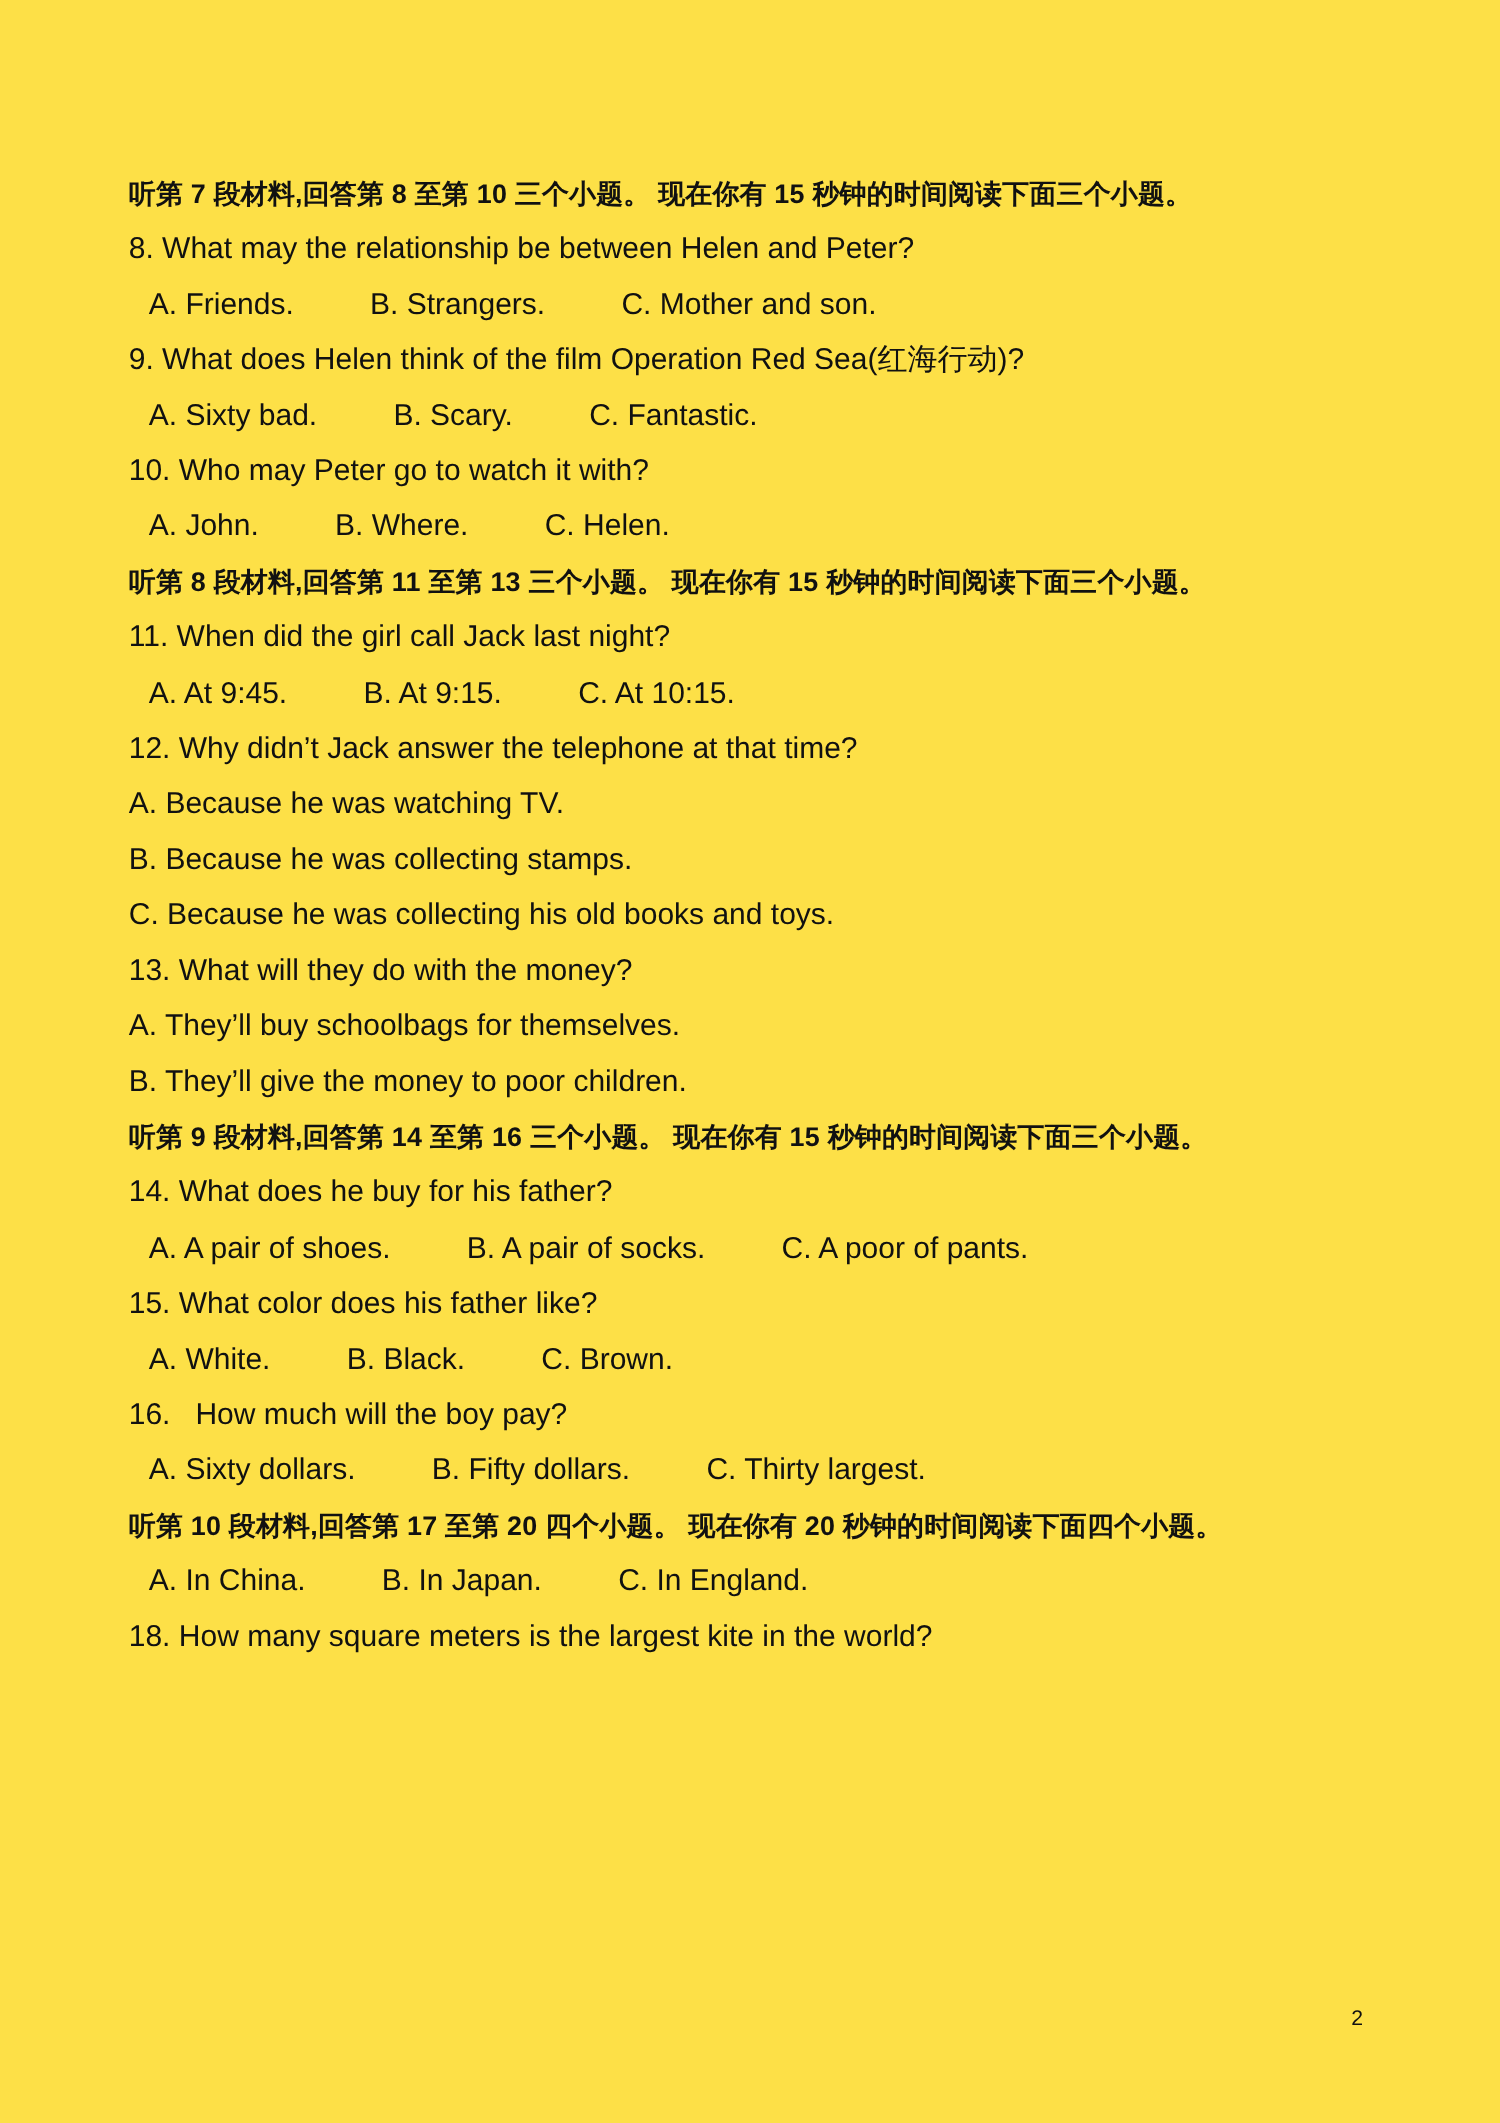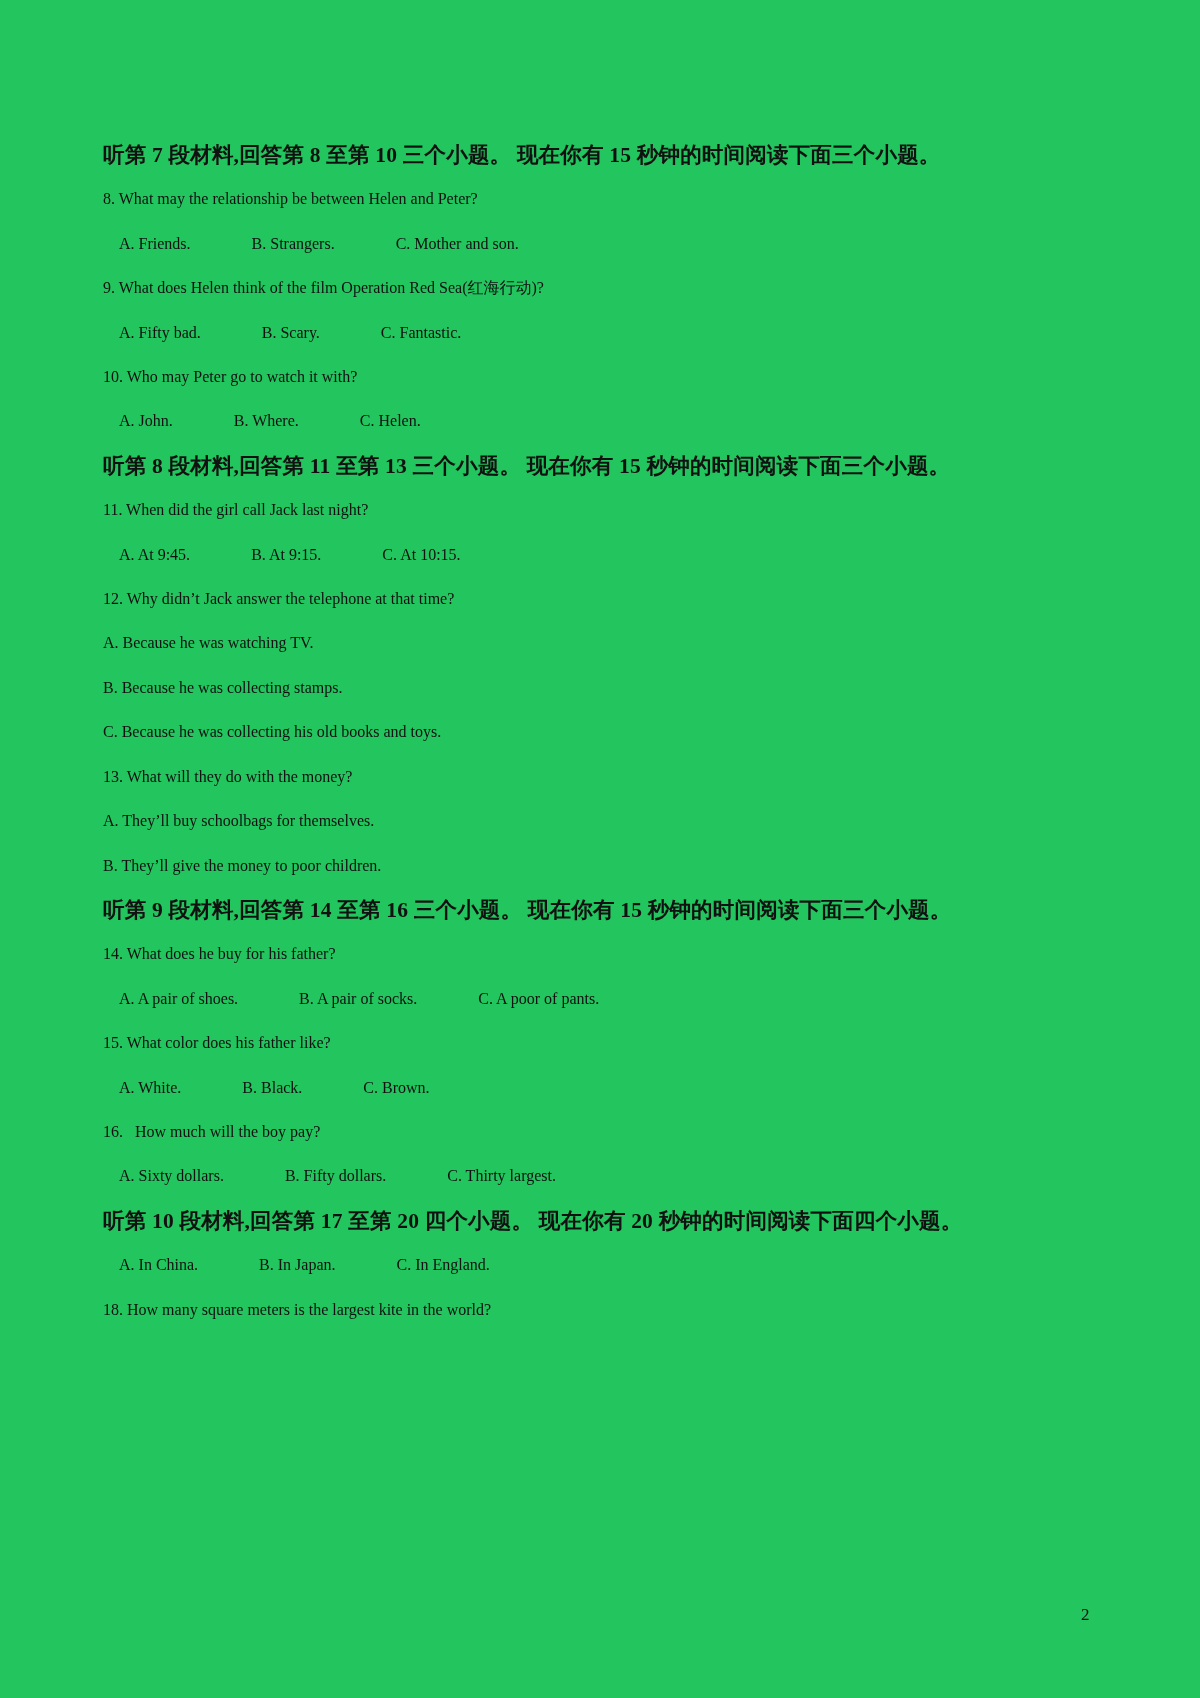--- a/index.html
+++ b/index.html
@@ -1,35 +1,35 @@
 <!DOCTYPE html>
 <html><head>
 <meta charset="utf-8">
 <style>
   html, body { margin: 0; padding: 0; }
   body { background: #ffffff; }
   .page {
     position: relative;
     width: 1200px;
     height: 1698px;
-    background: #22c55e;
+    background: #fde047;
     color: #111111;
-    font-family: Liberation Serif, serif;
+    font-family: Liberation Sans, sans-serif;
     overflow: hidden;
   }
   .content {
     position: absolute;
     top: 133px;
     left: 103px;
     right: 80px;
   }
   .line {
     margin: 0;
     line-height: 44.4px;
-    font-size: 16px;
+    font-size: 24px;
     white-space: normal;
   }
   .header {
     font-weight: bold;
     font-size: 21.5px;
     letter-spacing: 0.2px;
   }
   .opts .opt { display: inline-block; margin-right: 45px; margin-left: 16px; }
   .opts .opt:last-child { margin-right: 0; }
   .page-num {
@@ -44,21 +44,21 @@
 <body>
 
 <div class="page">
   <div class="content">
 
     <section>
       <p class="line header">听第 7 段材料,回答第 8 至第 10 三个小题。 现在你有 15 秒钟的时间阅读下面三个小题。</p>
       <p class="line">8. What may the relationship be between Helen and Peter?</p>
       <p class="line opts"><span class="opt">A. Friends.</span><span class="opt">B. Strangers.</span><span class="opt">C. Mother and son.</span></p>
       <p class="line">9. What does Helen think of the film Operation Red Sea(红海行动)?</p>
-      <p class="line opts"><span class="opt">A. Fifty bad.</span><span class="opt">B. Scary.</span><span class="opt">C. Fantastic.</span></p>
+      <p class="line opts"><span class="opt">A. Sixty bad.</span><span class="opt">B. Scary.</span><span class="opt">C. Fantastic.</span></p>
       <p class="line">10. Who may Peter go to watch it with?</p>
       <p class="line opts"><span class="opt">A. John.</span><span class="opt">B. Where.</span><span class="opt">C. Helen.</span></p>
     </section>
 
     <section>
       <p class="line header">听第 8 段材料,回答第 11 至第 13 三个小题。 现在你有 15 秒钟的时间阅读下面三个小题。</p>
       <p class="line">11. When did the girl call Jack last night?</p>
       <p class="line opts"><span class="opt">A. At 9:45.</span><span class="opt">B. At 9:15.</span><span class="opt">C. At 10:15.</span></p>
       <p class="line">12. Why didn’t Jack answer the telephone at that time?</p>
       <p class="line">A. Because he was watching TV.</p>

